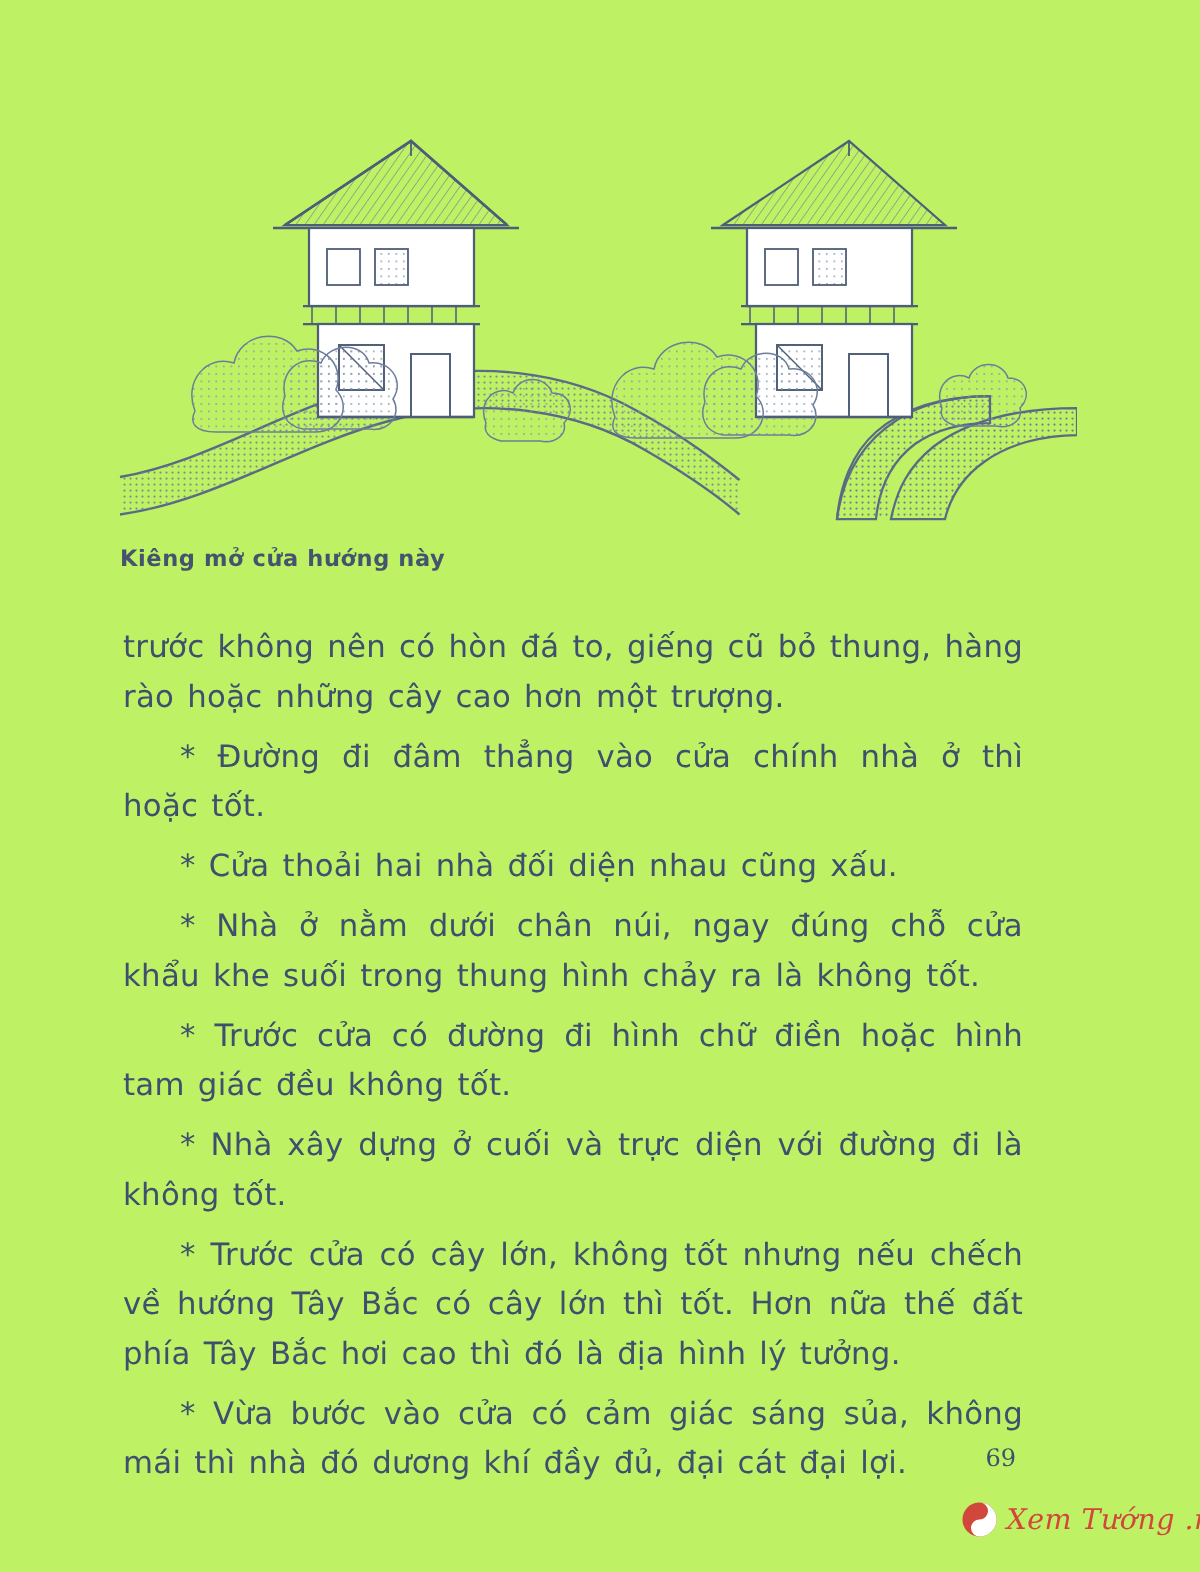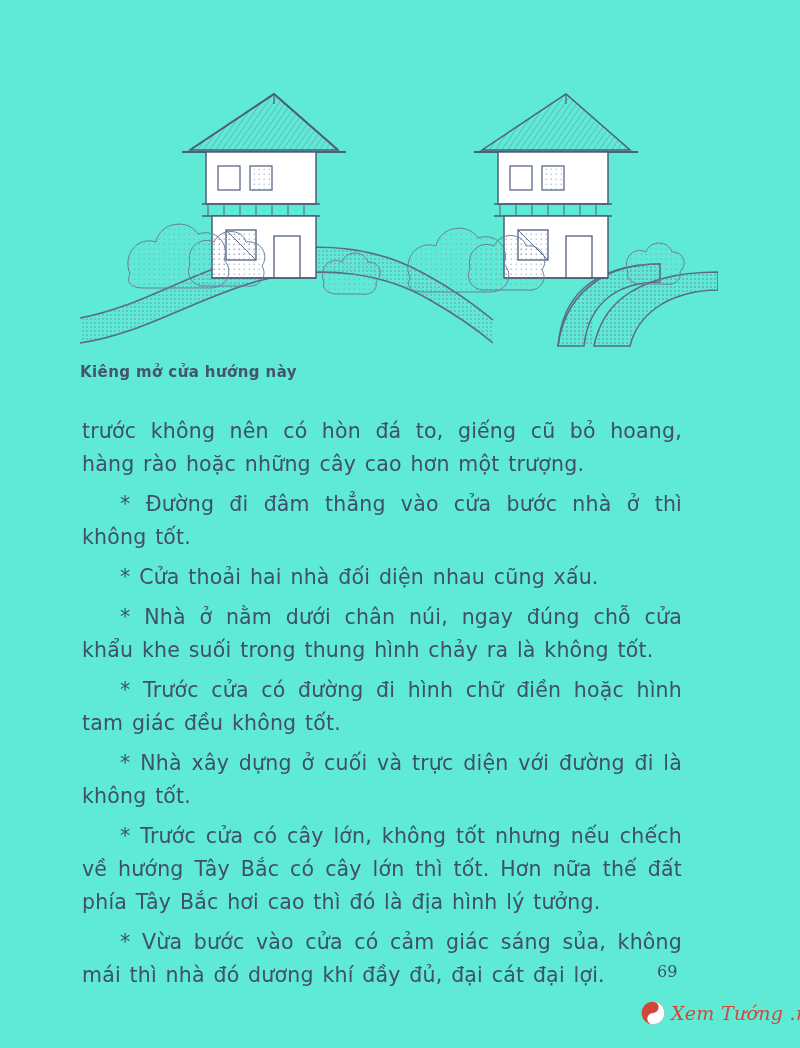--- a/index.html
+++ b/index.html
@@ -11,21 +11,21 @@
     width: 800px;
     height: 1048px;
     position: relative;
     font-family: "DejaVu Sans", sans-serif;
     color: #3a4a68;
     overflow: hidden;
   }
   .page {
     position: absolute;
     inset: 0;
-    background: #5eead4;
+    background: #bef264;
     padding-left: 13px;
   }
 
   
   .illustration {
     position: absolute;
     left: 78px;
     top: 58px;
     width: 640px;
     height: 290px;
@@ -199,22 +199,22 @@
           <path d="M258 214 C 252 200, 264 188, 276 194 C 280 182, 298 182, 302 194 C 314 194, 318 206, 310 214
                    C 312 222, 304 228, 294 226 L 268 226 C 260 224, 256 220, 258 214 Z"></path>
         </g>
       </g>
     </svg>
   </div>
 
   <div class="caption">Kiêng mở cửa hướng này</div>
 
   <div class="body-text">
-    <p class="para">trước không nên có hòn đá to, giếng cũ bỏ hoang, hàng rào hoặc những cây cao hơn một trượng.</p>
-    <p class="para indent gap">* Đường đi đâm thẳng vào cửa bước nhà ở thì không tốt.</p>
+    <p class="para">trước không nên có hòn đá to, giếng cũ bỏ thung, hàng rào hoặc những cây cao hơn một trượng.</p>
+    <p class="para indent gap">* Đường đi đâm thẳng vào cửa chính nhà ở thì hoặc tốt.</p>
     <p class="para indent gap">* Cửa thoải hai nhà đối diện nhau cũng xấu.</p>
     <p class="para indent gap">* Nhà ở nằm dưới chân núi, ngay đúng chỗ cửa khẩu khe suối trong thung hình chảy ra là không tốt.</p>
     <p class="para indent gap">* Trước cửa có đường đi hình chữ điền hoặc hình tam giác đều không tốt.</p>
     <p class="para indent gap">* Nhà xây dựng ở cuối và trực diện với đường đi là không tốt.</p>
     <p class="para indent gap">* Trước cửa có cây lớn, không tốt nhưng nếu chếch về hướng Tây Bắc có cây lớn thì tốt. Hơn nữa thế đất phía Tây Bắc hơi cao thì đó là địa hình lý tưởng.</p>
     <p class="para indent gap">* Vừa bước vào cửa có cảm giác sáng sủa, không mái thì nhà đó dương khí đầy đủ, đại cát đại lợi.</p>
   </div>
 
   <div class="page-number">69</div>
 

